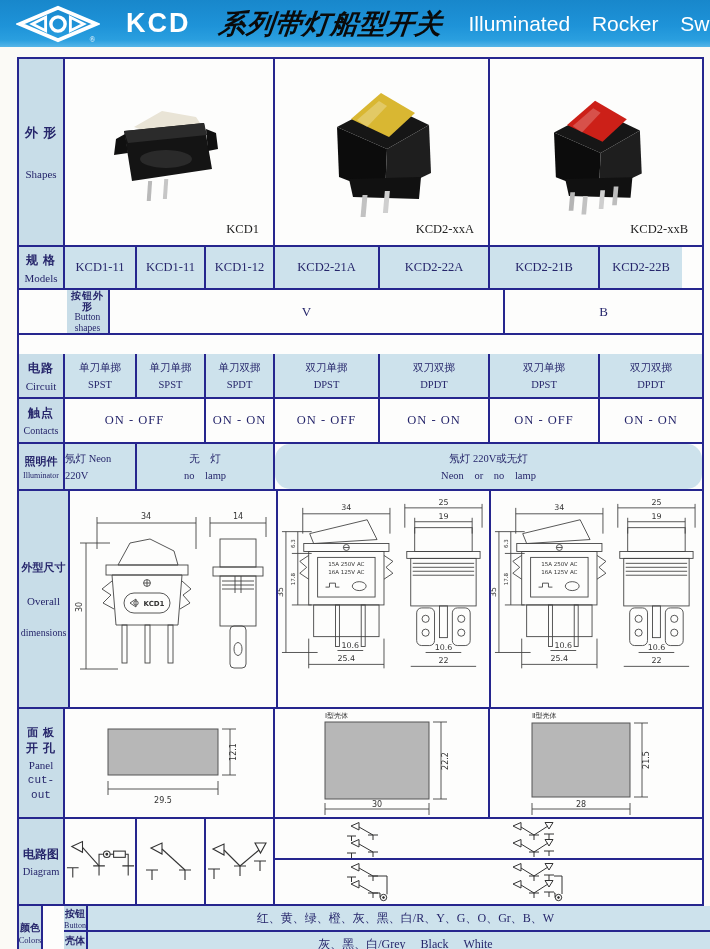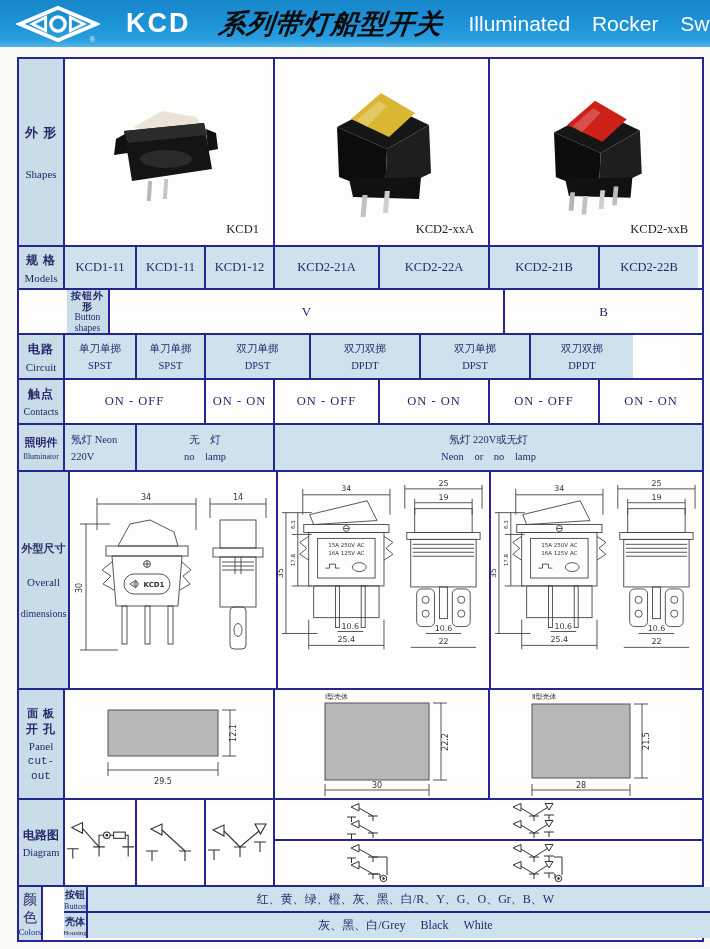--- a/index.html
+++ b/index.html
@@ -38,21 +38,21 @@
   .caption{position:absolute;right:14px;bottom:8px;font-size:12.5px;color:#222;}
   .subrow{display:flex;box-sizing:border-box;}
   .dim-svg text{font-family:"DejaVu Sans",sans-serif;font-size:8px;fill:#333;}
   .dim-svg .tiny{font-size:5.6px;}
   .dim-svg .lbl{font-size:7px;}
   .diag-wrap{position:relative;width:100%;height:100%;}
   .diag-abs{position:absolute;top:2px;}
   .colors-val{font-size:12px;}
   .sub-cn{font-size:10px;font-weight:bold;}
   .sub-en{font-size:8px;}
-  .col-main-cn{font-size:14px;font-weight:normal;}
+  .col-main-cn{font-size:10px;font-weight:bold;}
   .col-main-en{font-size:8.5px;}
 </style>
 </head>
 <body>
 
 <div class="page">
 
   <div class="hdr">
     <svg class="logo" width="84" height="40" viewBox="0 0 86 42">
       <g fill="none" stroke="#ffffff" stroke-width="4">
@@ -134,53 +134,57 @@
         </div>
       <div class="cell blue" style="width:105px;">
           <div class="models-v">KCD2-21A</div>
         </div>
       <div class="cell blue" style="width:110px;">
           <div class="models-v">KCD2-22A</div>
         </div>
       <div class="cell blue" style="width:110px;">
           <div class="models-v">KCD2-21B</div>
         </div>
-      <div class="cell blue" style="width:98px;">
+      <div class="cell blue" style="width:82px;">
           <div class="models-v">KCD2-22B</div>
         </div>
     </div>
 
     <div class="row" style="height:45px;padding-left:48px;">
       <div class="cell label" style="width:46px;">
         <div class="lab-cn" style="font-size:10px;line-height:11px;">按钮外</div>
         <div class="lab-cn" style="font-size:10px;line-height:11px;">形</div>
         <div class="lab-en" style="font-size:9.5px;margin-top:0;line-height:11px;">Button</div>
         <div class="lab-en" style="font-size:9.5px;margin-top:0;line-height:11px;">shapes</div>
       </div>
       <div class="cell" style="width:425px;">
           <div class="mono-v">V</div>
         </div>
       <div class="cell" style="width:212px;">
           <div class="mono-v">B</div>
         </div>
     </div>
 
-    <div class="row" style="height:45px;">
+    <div class="row" style="height:45px;margin-top:19px;">
       <div class="cell label" style="width:46px;">
         <div class="lab-cn" style="font-size:12px;">电路</div>
         <div class="lab-en">Circuit</div>
       </div>
       <div class="cell blue" style="width:72px;">
           <div class="circ-cn">单刀单掷</div>
           <div class="circ-en">SPST</div>
         </div>
       <div class="cell blue" style="width:69px;">
           <div class="circ-cn">单刀单掷</div>
           <div class="circ-en">SPST</div>
         </div>
+      <div class="cell blue" style="width:69px;">
+          <div class="circ-cn">单刀双掷</div>
+          <div class="circ-en">SPDT</div>
+        </div>
       <div class="cell blue" style="width:105px;">
           <div class="circ-cn">双刀单掷</div>
           <div class="circ-en">DPST</div>
         </div>
       <div class="cell blue" style="width:110px;">
           <div class="circ-cn">双刀双掷</div>
           <div class="circ-en">DPDT</div>
         </div>
       <div class="cell blue" style="width:110px;">
           <div class="circ-cn">双刀单掷</div>
@@ -215,29 +219,29 @@
       <div class="cell" style="width:102px;">
           <div class="cont-v">ON - ON</div>
         </div>
     </div>
 
     <div class="row" style="height:47px;">
       <div class="cell label" style="width:46px;">
         <div class="lab-cn" style="font-size:11px;letter-spacing:0;">照明件</div>
         <div class="lab-en" style="font-size:8px;margin-top:2px;">Illuminator</div>
       </div>
-      <div class="cell blue" style="width:72px;align-items:flex-start;padding-left:6px;">
+      <div class="cell blue" style="width:72px;align-items:flex-start;">
         <div class="ill-l">氖灯 Neon</div>
         <div class="ill-l">220V</div>
       </div>
       <div class="cell blue" style="width:138px;">
         <div class="ill-l wsp">无 灯</div>
         <div class="ill-l wsp">no lamp</div>
       </div>
-      <div class="cell" style="width:427px;background:#cde2ec;">
+      <div class="cell" style="width:427px;background:#cde2ec;border-radius:15px;">
         <div class="ill-l">氖灯 220V或无灯</div>
         <div class="ill-l wsp">Neon or no lamp</div>
       </div>
     </div>
 
     <div class="row" style="height:218px;">
       <div class="cell label" style="width:68px;">
         <div class="lab-cn" style="font-size:11px;letter-spacing:0;">外型尺寸</div>
         <div class="lab-en" style="margin-top:20px;">Overall</div>
         <div class="lab-en" style="margin-top:20px;font-size:10px;">dimensions</div>

